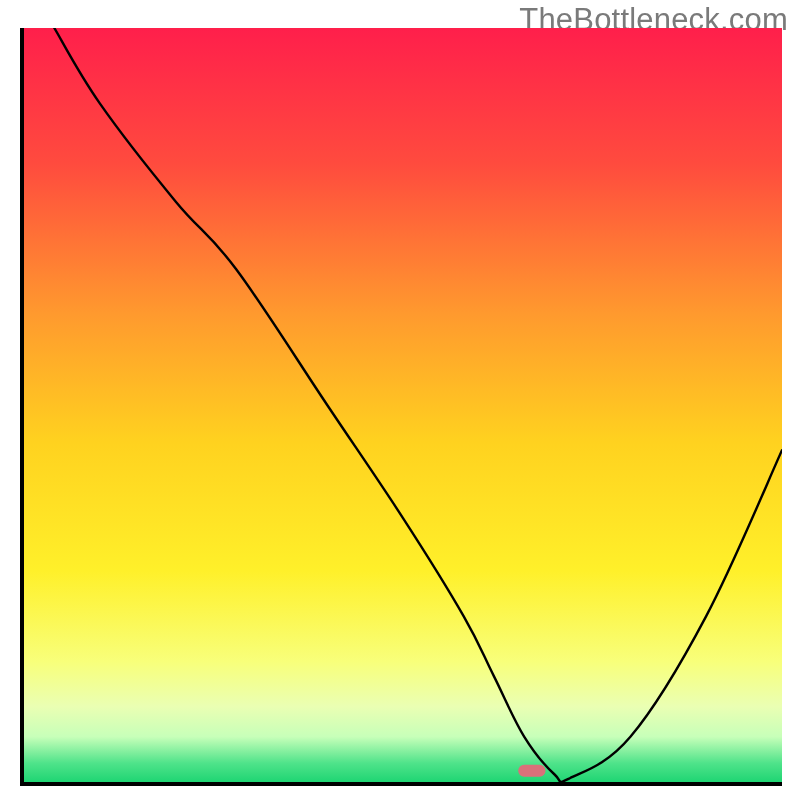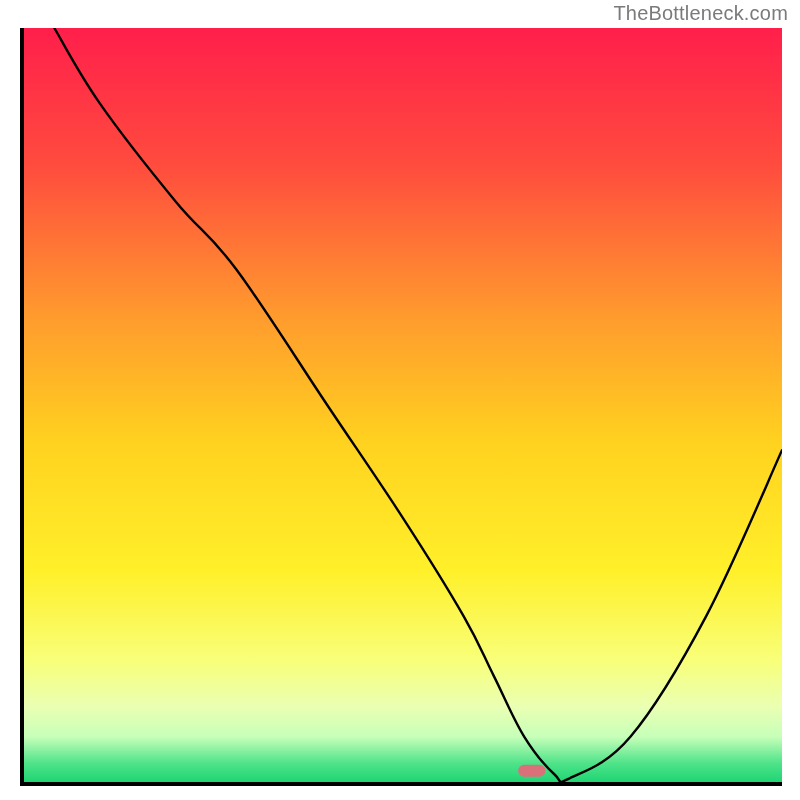--- a/index.html
+++ b/index.html
@@ -1,17 +1,17 @@
 <!DOCTYPE html>
 <html><head>
 <meta charset="utf-8">
 <style>
   html,body{margin:0;padding:0;width:800px;height:800px;overflow:hidden;background:#fff;font-family:Arial,Helvetica,sans-serif}
   .frame{position:absolute;left:20px;top:28px;width:762px;height:758px;border-left:4px solid #000;border-bottom:4px solid #000;box-sizing:border-box}
-  .watermark{position:absolute;top:2px;right:12px;font-size:20px;color:#7a7a7a;font-weight:400;letter-spacing:.2px}
+  .watermark{position:absolute;top:2px;right:12px;font-size:31px;color:#7a7a7a;font-weight:400;letter-spacing:.2px}
   .plot{position:absolute;left:24px;top:28px;width:758px;height:754px}
   svg{display:block}
 </style>
 </head>
 <body>
 
 <div class="watermark">TheBottleneck.com</div>
 
 <div class="plot">
   <svg viewBox="0 0 758 754" width="758" height="754" preserveAspectRatio="none">

